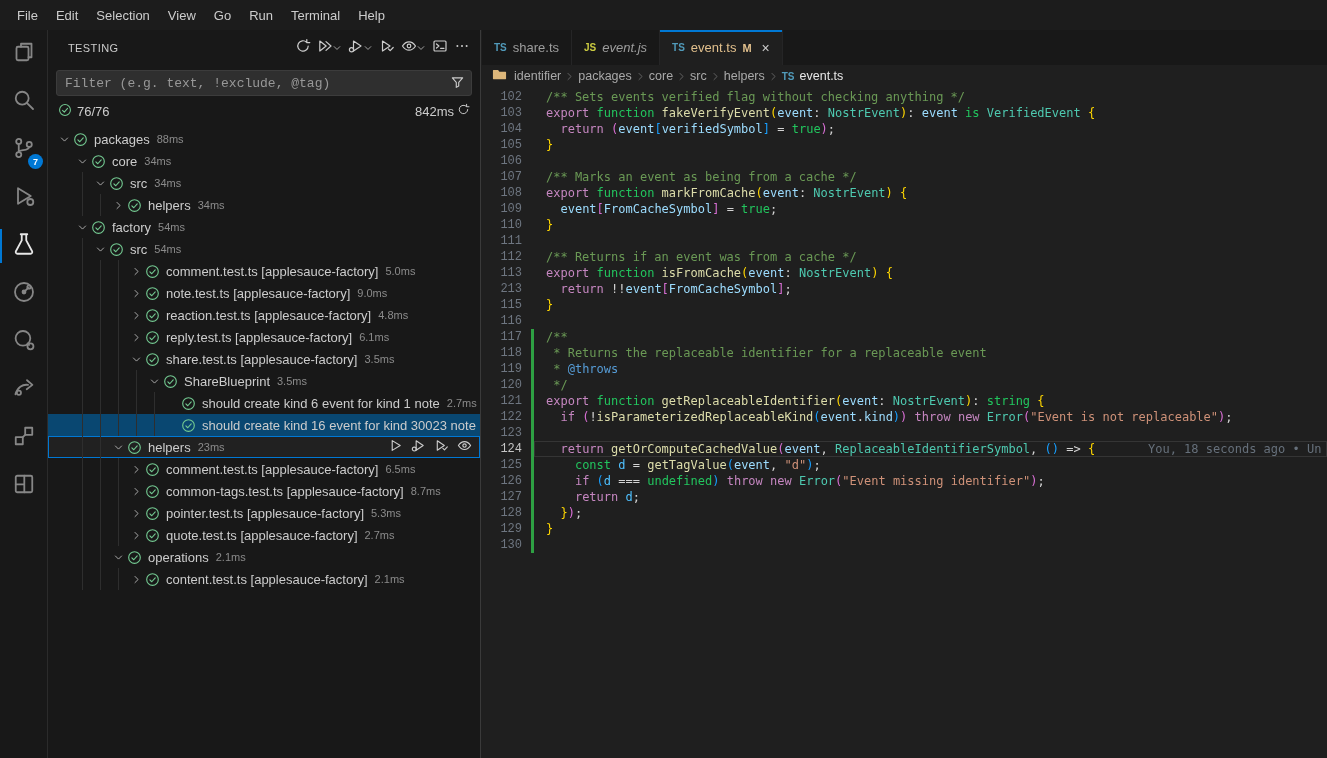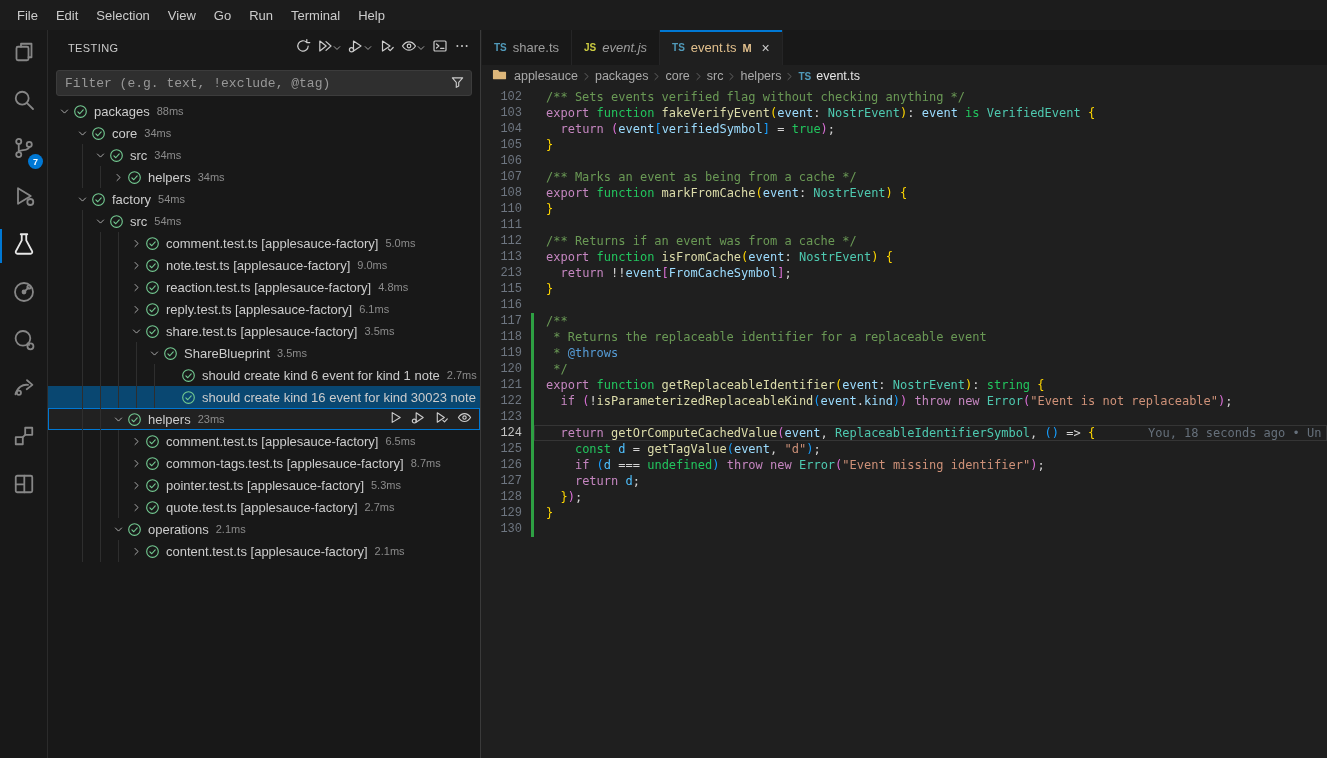--- a/index.html
+++ b/index.html
@@ -239,20 +239,35 @@
             </svg></span>
         </span>
       </span>
   </div>
   <div id="filter-wrap">
     <input id="filter-input" value="" placeholder="Filter (e.g. text, !exclude, @tag)" style="">
     <span id="filter-icon"><svg viewBox="0 0 16 16" fill="none" stroke="currentColor" stroke-width="1.2" stroke-linecap="round" stroke-linejoin="round">
           <path d="M2.5 3h11L9.3 7.8v3.9l-2.6 1.5V7.8z"></path>
         </svg></span>
   </div>
+  <div id="results-row">
+    <span id="pass-count">
+      <span id="pass-icon"><svg viewBox="0 0 16 16" fill="none" stroke="currentColor" stroke-width="1.2" stroke-linecap="round" stroke-linejoin="round">
+            <circle cx="8" cy="8" r="6.2"></circle>
+            <path d="M5.2 8.4l2 2 3.7-4.2"></path>
+          </svg></span>
+      <span>76/76</span>
+    </span>
+    <span id="duration-wrap">
+      <span>842ms</span>
+      <span id="rerun-icon"><svg viewBox="0 0 16 16" fill="none" stroke="currentColor" stroke-width="1.2" stroke-linecap="round" stroke-linejoin="round">
+            <path d="M13.2 8a5.2 5.2 0 1 1-1.6-3.8M11.8 1.6v3h3"></path>
+          </svg></span>
+    </span>
+  </div>
   <div id="tree">
       <div class="trow" style="padding-left: 8px;">
         <span class="twisty">
           <svg viewBox="0 0 16 16" fill="none" stroke="currentColor" stroke-width="1.2" stroke-linecap="round" stroke-linejoin="round">
             <path d="M3.5 5.8L8 10.3l4.5-4.5"></path>
           </svg>
         </span>
         <span class="ticon">
           <svg viewBox="0 0 16 16" fill="none" stroke="currentColor" stroke-width="1.2" stroke-linecap="round" stroke-linejoin="round">
             <circle cx="8" cy="8" r="6.2"></circle>
@@ -639,21 +654,21 @@
         <span class="ficon ts">TS</span>
         <span class="tab-label">event.ts</span>
         <span class="mod">M</span>
         <span class="close">×</span>
       </div>
     </div>
   <div id="breadcrumb">
       <span><svg class="folder" viewBox="0 0 16 16">
           <path fill="#dcb67a" d="M1.5 3.2h5l1.4 1.8h6.6c.3 0 .5.2.5.5v7c0 .3-.2.5-.5.5H1.5c-.3 0-.5-.2-.5-.5v-8.8c0-.3.2-.5.5-.5z"></path>
         </svg></span>
-      <span class="bc-item">applesauce</span>
+      <span class="bc-item">identifier</span>
       <span class="bc-sep">
         <svg viewBox="0 0 16 16" fill="none" stroke="currentColor" stroke-width="1.2" stroke-linecap="round" stroke-linejoin="round">
           <path d="M5.8 3.5L10.3 8l-4.5 4.5"></path>
         </svg>
       </span>
       <span class="bc-item">packages</span>
       <span class="bc-sep">
         <svg viewBox="0 0 16 16" fill="none" stroke="currentColor" stroke-width="1.2" stroke-linecap="round" stroke-linejoin="round">
           <path d="M5.8 3.5L10.3 8l-4.5 4.5"></path>
         </svg>
@@ -711,20 +726,25 @@
         <span class="ln">107</span>
         <span class="gbar"></span>
         <span class="content"><span class="tk-cm">/** Marks an event as being from a cache */</span></span>
       </div>
       <div class="cline">
         <span class="ln">108</span>
         <span class="gbar"></span>
         <span class="content"><span class="tk-kc">export </span><span class="tk-kw">function </span><span class="tk-fn">markFromCache</span><span class="tk-b1">(</span><span class="tk-va">event</span><span class="tk-op">: </span><span class="tk-ty">NostrEvent</span><span class="tk-b1">)</span><span class="tk-pl"> </span><span class="tk-b1">{</span></span>
       </div>
       <div class="cline">
+        <span class="ln">109</span>
+        <span class="gbar"></span>
+        <span class="content"><span class="tk-pl">  </span><span class="tk-va">event</span><span class="tk-b2">[</span><span class="tk-va">FromCacheSymbol</span><span class="tk-b2">]</span><span class="tk-op"> = </span><span class="tk-kw">true</span><span class="tk-op">;</span></span>
+      </div>
+      <div class="cline">
         <span class="ln">110</span>
         <span class="gbar"></span>
         <span class="content"><span class="tk-b1">}</span></span>
       </div>
       <div class="cline">
         <span class="ln">111</span>
         <span class="gbar"></span>
         <span class="content"></span>
       </div>
       <div class="cline">

